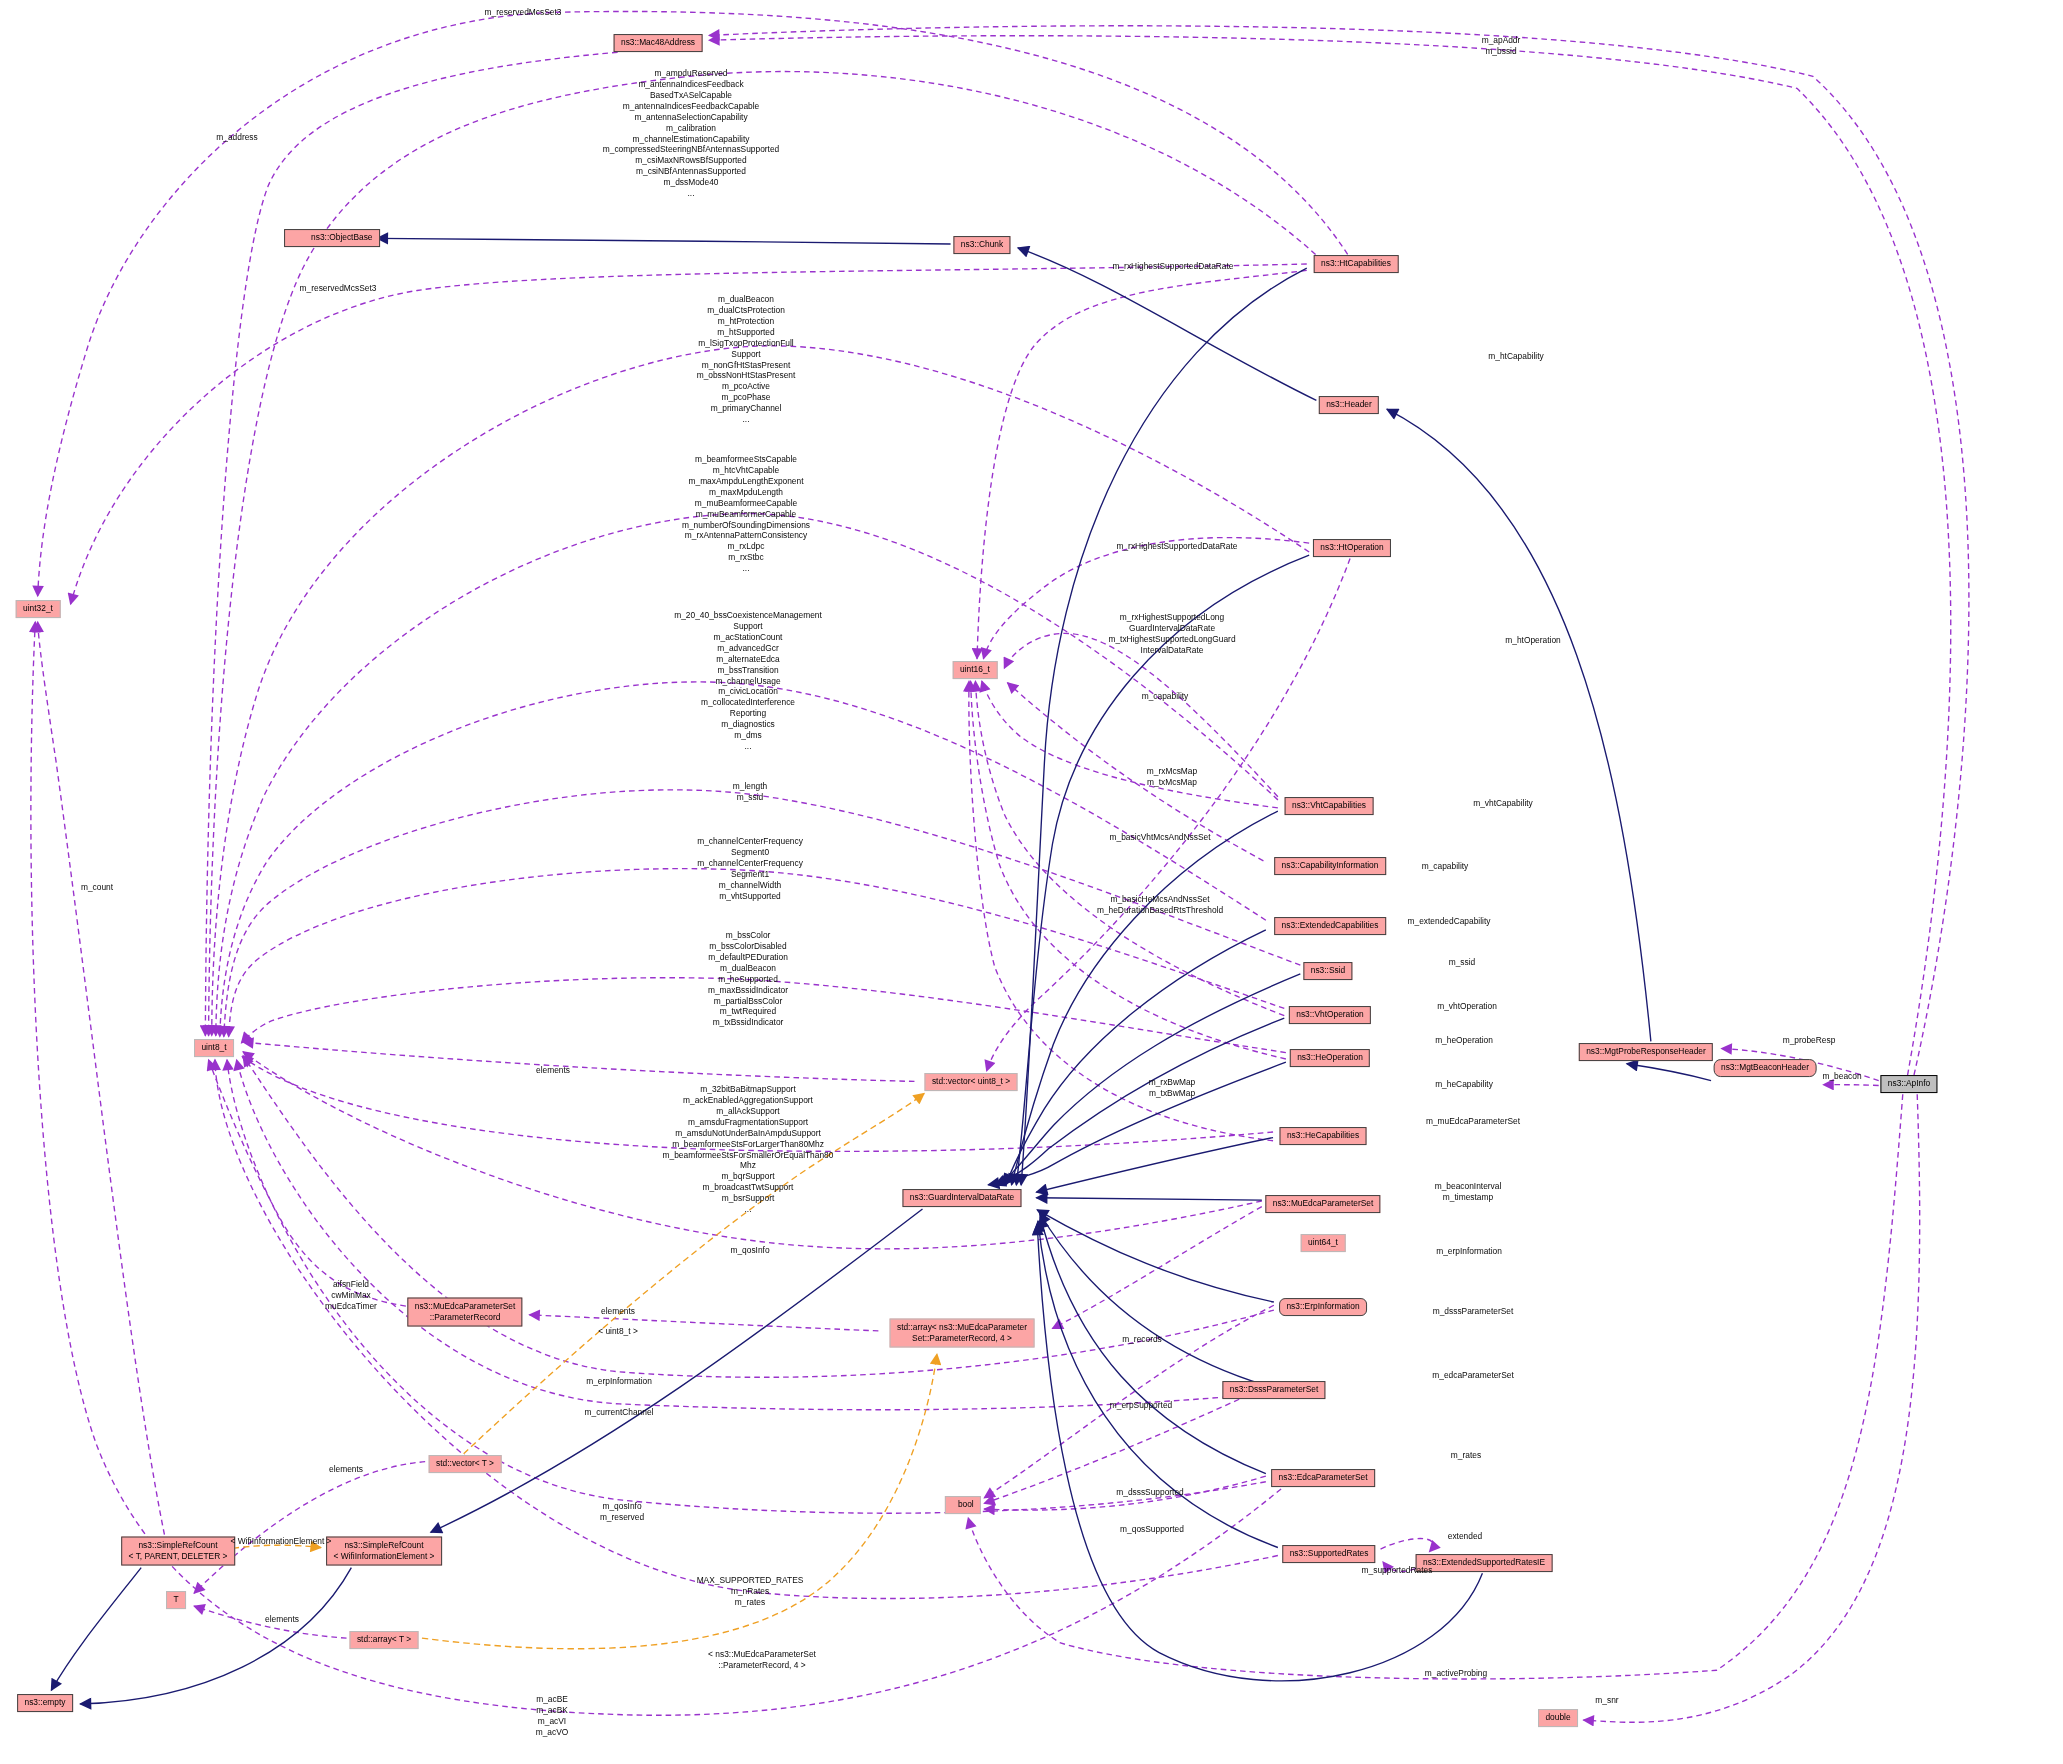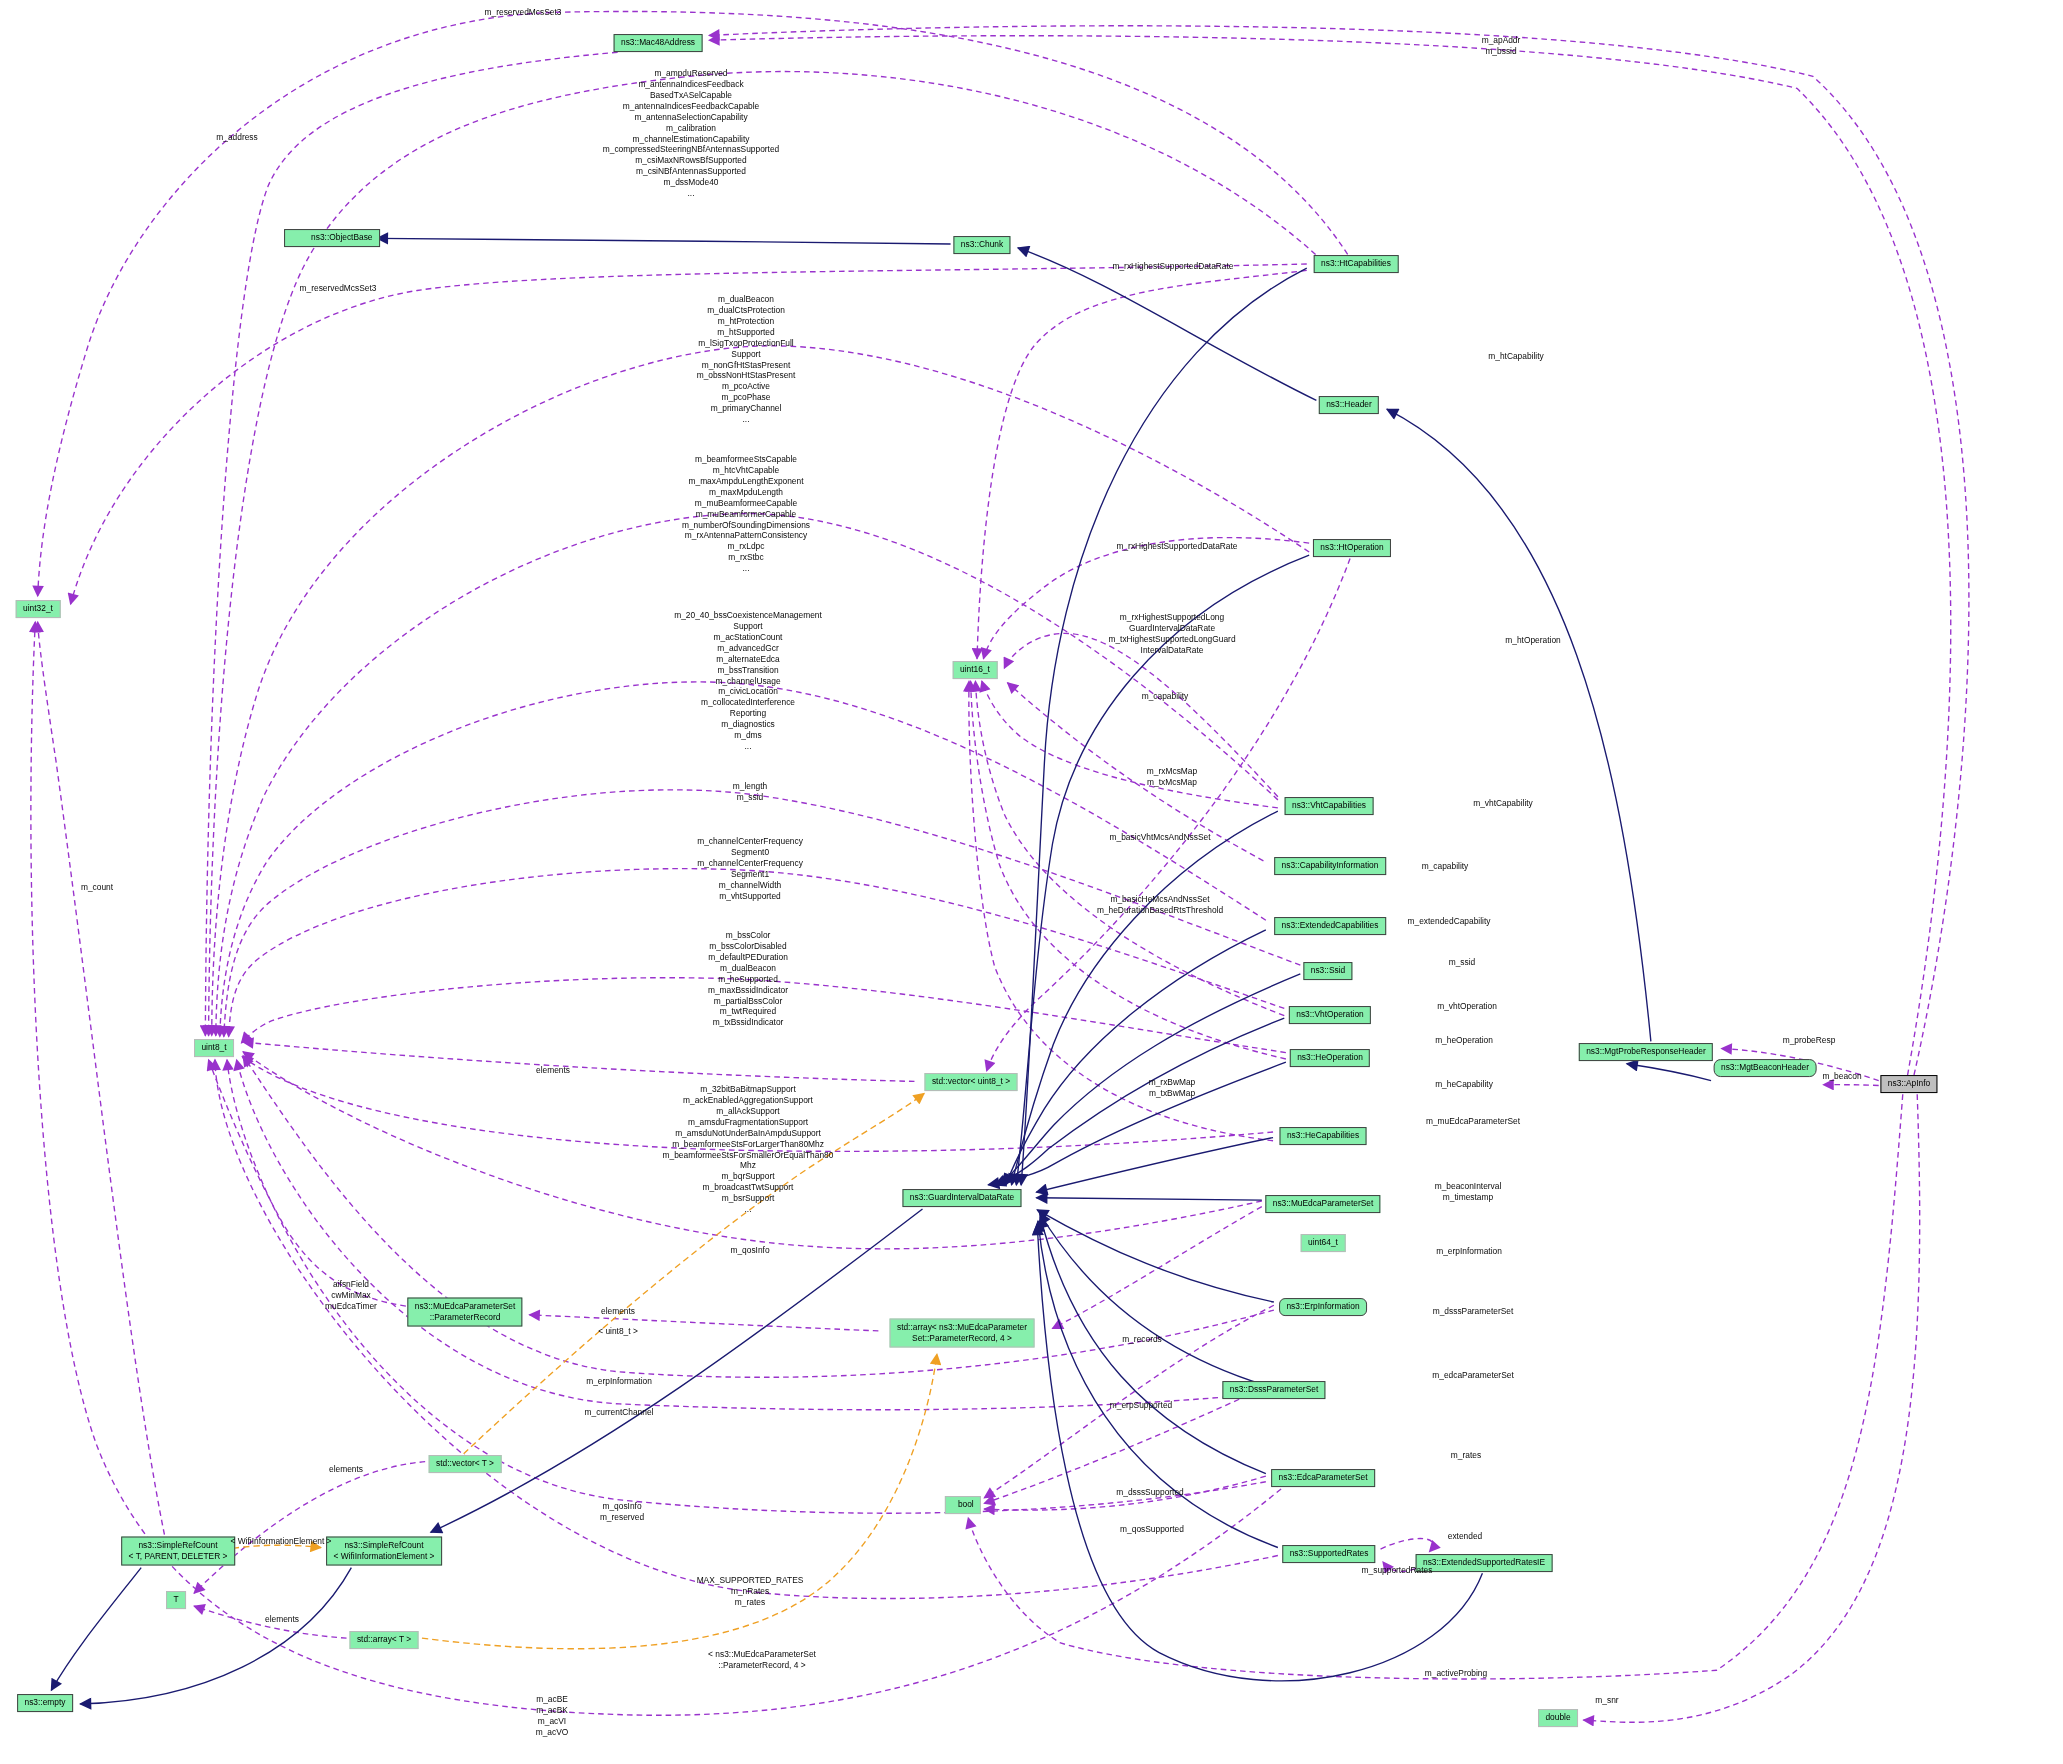--- a/index.html
+++ b/index.html
@@ -2,21 +2,21 @@
 <html style="font-size:13px"><head>
 <meta charset="utf-8">
 <style>
   html,body{margin:0;padding:0;background:#fff;}
   .canvas{position:relative;width:2064px;height:1765px;overflow:hidden;
           font-family:"Liberation Sans",sans-serif;background:#fff;}
   svg.edgelayer{position:absolute;left:0;top:0;width:2064px;height:1765px;}
   .edge-p{fill:none;stroke:#9932CC;stroke-width:1.7;stroke-dasharray:7 5;}
   .edge-n{fill:none;stroke:#1A1A70;stroke-width:1.7;}
   .edge-o{fill:none;stroke:#EFA023;stroke-width:1.7;stroke-dasharray:8 5;}
-  .node{position:absolute;transform:translate(-50%,-50%);background:#86efac;
+  .node{position:absolute;transform:translate(-50%,-50%);background:#fca5a5;
         border:1.6px solid #3f3f3f;padding:2.4px 6.4px;font-size:8.4px;line-height:1.32;
         text-align:center;white-space:pre-line;color:#000;box-sizing:border-box;}
   .node--primitive{border:0.8px solid #b9b9b9;}
   .node--current{background:#BFBFBF;border-color:#000;}
   .elabel{position:absolute;transform:translate(-50%,-50%);font-size:8.4px;
           line-height:1.3;text-align:center;white-space:pre-line;color:#0a0a0a;}
 </style>
 </head>
 <body>
 

